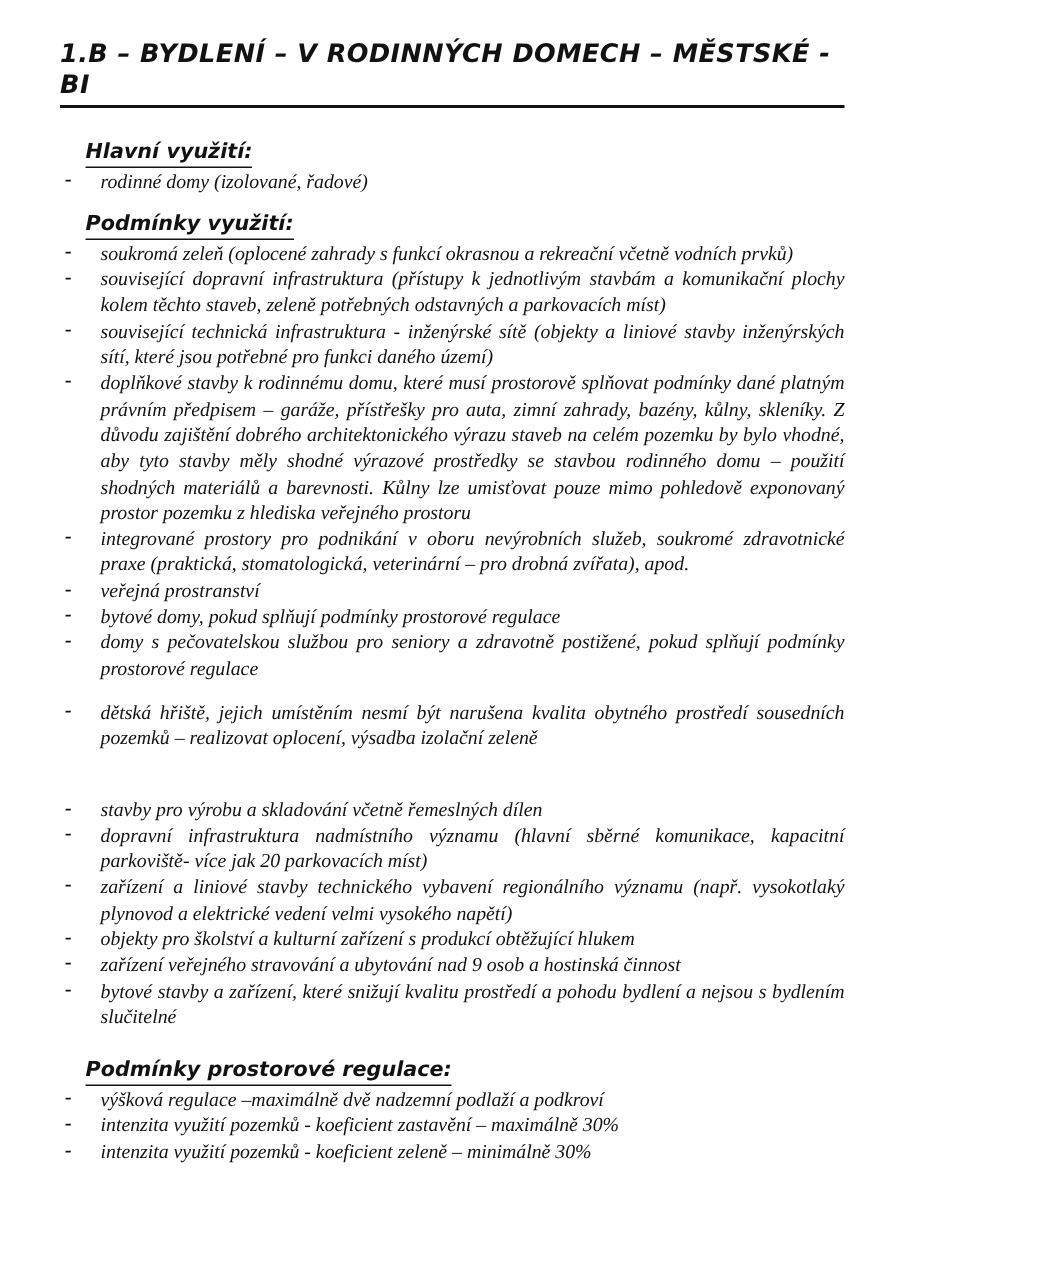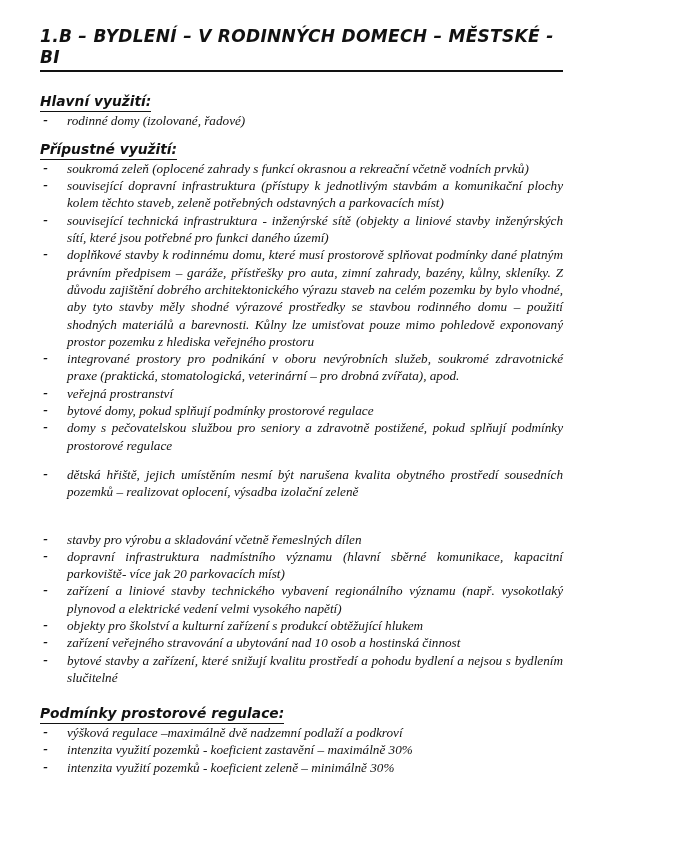--- a/index.html
+++ b/index.html
@@ -31,20 +31,21 @@
   }
   .section { margin-top: 12px; }
   .section.gap-title { margin-top: 21px; }
   .section.gap-large { margin-top: 30px; }
   .section.gap-xlarge { margin-top: 19px; }
   .section-heading {
     font-size: 13.8px;
     font-weight: bold;
     font-style: italic;
     line-height: 17.3px;
+    margin-left: 17px;
   }
   .section-heading .heading-text {
     display: inline-block;
     border-bottom: 1.5px solid #121212;
     padding-bottom: 0.5px;
   }
   ul.items {
     list-style: none;
   }
   li.item {
@@ -74,21 +75,21 @@
     <div class="section-heading"><span class="heading-text">Hlavní využití:</span></div>
     <ul class="items">
       <li class="item">
         <span class="dash">-</span>
         <span class="item-text">rodinné domy (izolované, řadové)</span>
       </li>
     </ul>
   </div>
 
   <div class="section">
-    <div class="section-heading"><span class="heading-text">Přípustné využití:</span></div>
+    <div class="section-heading"><span class="heading-text">Podmínky využití:</span></div>
     <ul class="items">
       <li class="item">
         <span class="dash">-</span>
         <span class="item-text">soukromá zeleň (oplocené zahrady s funkcí okrasnou a rekreační včetně vodních prvků)</span>
       </li>
       <li class="item">
         <span class="dash">-</span>
         <span class="item-text">související dopravní infrastruktura (přístupy k jednotlivým stavbám a komunikační plochy kolem těchto staveb, zeleně potřebných odstavných a parkovacích míst)</span>
       </li>
       <li class="item">
@@ -140,21 +141,21 @@
       <li class="item">
         <span class="dash">-</span>
         <span class="item-text">zařízení a liniové stavby technického vybavení regionálního významu (např. vysokotlaký plynovod a elektrické vedení velmi vysokého napětí)</span>
       </li>
       <li class="item">
         <span class="dash">-</span>
         <span class="item-text">objekty pro školství a kulturní zařízení s produkcí obtěžující hlukem</span>
       </li>
       <li class="item">
         <span class="dash">-</span>
-        <span class="item-text">zařízení veřejného stravování a ubytování nad 10 osob a hostinská činnost</span>
+        <span class="item-text">zařízení veřejného stravování a ubytování nad 9 osob a hostinská činnost</span>
       </li>
       <li class="item">
         <span class="dash">-</span>
         <span class="item-text">bytové stavby a zařízení, které snižují kvalitu prostředí a pohodu bydlení a nejsou s bydlením slučitelné</span>
       </li>
     </ul>
   </div>
 
   <div class="section gap-xlarge">
     <div class="section-heading"><span class="heading-text">Podmínky prostorové regulace:</span></div>

